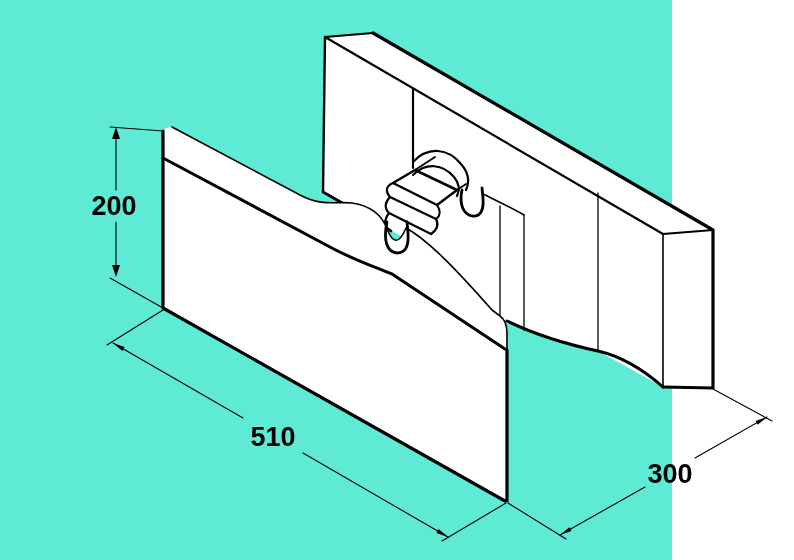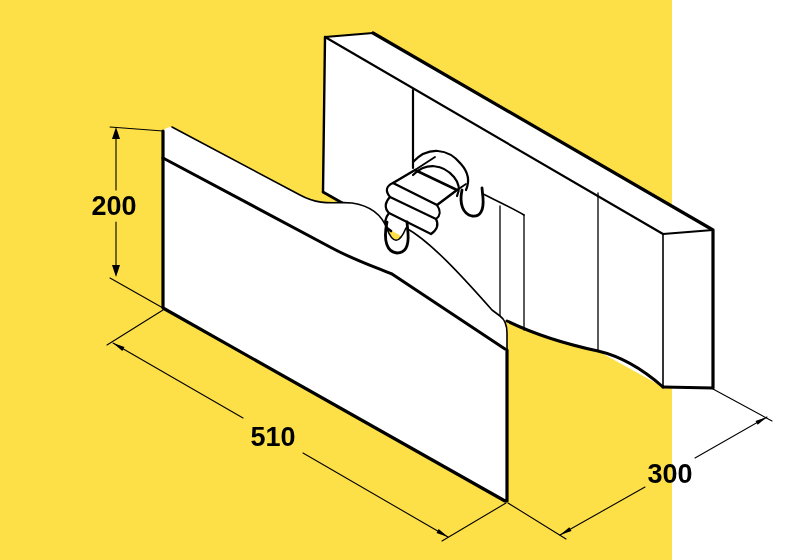--- a/index.html
+++ b/index.html
@@ -8,21 +8,21 @@
     background: #ffffff;
     width: 794px;
     height: 560px;
     overflow: hidden;
     font-family: "Liberation Sans", sans-serif;
   }
   .canvas-wrap {
     position: relative;
     width: 672px;
     height: 560px;
-    background: #fde047;
+    background: #5eead4;
   }
   svg { display: block; }
   .dim-text {
     font-family: "Liberation Sans", "DejaVu Sans", sans-serif;
     font-weight: bold;
     font-size: 27px;
   }
 </style>
 </head>
 <body>

